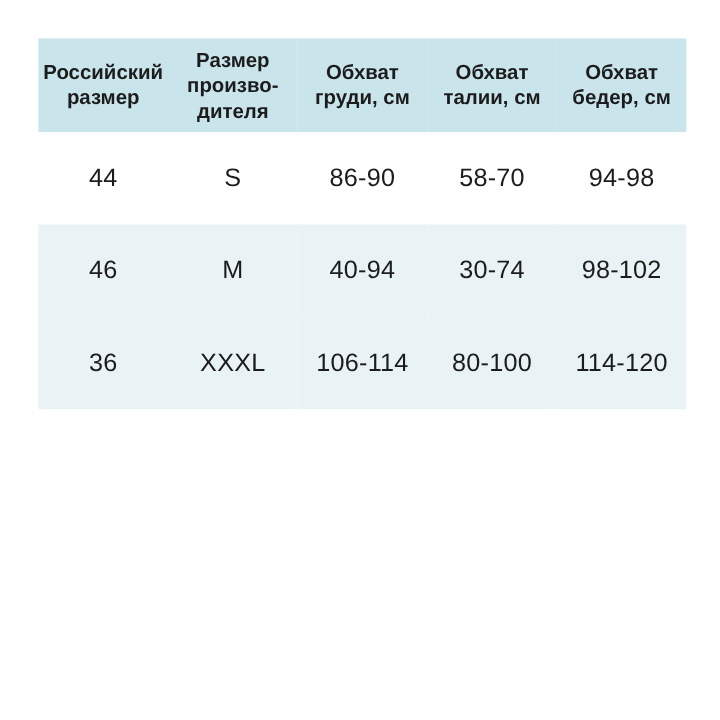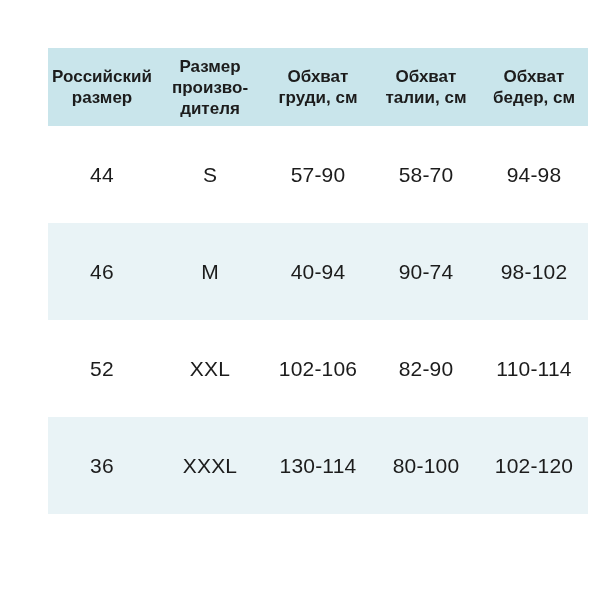--- a/index.html
+++ b/index.html
@@ -6,21 +6,21 @@
     margin: 0;
     padding: 0;
     background: var(--page-bg, #ffffff);
     font-family: "Liberation Sans", sans-serif;
   }
   .page {
     width: 600px;
     height: 600px;
     background: var(--page-bg, #ffffff);
     box-sizing: border-box;
-    padding: 48px;
+    padding: 32px;
   }
   table.size-table {
     width: 540px;
     border-collapse: collapse;
     table-layout: fixed;
     color: var(--text, #1c1c1c);
   }
   table.size-table th,
   table.size-table td {
     width: 20%;
@@ -32,21 +32,21 @@
     height: 78px;
     background: var(--header-bg, #c9e5eb);
   }
   tr.header-row th {
     font-weight: bold;
     font-size: 17px;
     line-height: 21px;
     white-space: pre-line;
   }
   tr.data-row {
-    height: 97px;
+    height: 77px;
     background: var(--row-bg, #ffffff);
   }
   tr.data-row.striped {
     background: var(--stripe-bg, #e9f3f6);
   }
   tr.data-row td {
     font-size: 21px;
     font-weight: normal;
     letter-spacing: 0.2px;
   }
@@ -68,40 +68,33 @@
         <th>Обхват
 талии, см</th>
         <th>Обхват
 бедер, см</th>
       </tr>
     </thead>
     <tbody>
       <tr class="data-row">
         <td>44</td>
         <td>S</td>
-        <td>57-90</td>
+        <td>86-90</td>
         <td>58-70</td>
         <td>94-98</td>
       </tr>
       <tr class="data-row striped">
         <td>46</td>
         <td>M</td>
         <td>40-94</td>
-        <td>90-74</td>
+        <td>30-74</td>
         <td>98-102</td>
-      </tr>
-      <tr class="data-row">
-        <td>52</td>
-        <td>XXL</td>
-        <td>102-106</td>
-        <td>82-90</td>
-        <td>110-114</td>
       </tr>
       <tr class="data-row striped">
         <td>36</td>
         <td>XXXL</td>
-        <td>130-114</td>
+        <td>106-114</td>
         <td>80-100</td>
-        <td>102-120</td>
+        <td>114-120</td>
       </tr>
     </tbody>
   </table>
 </div>
 
 </body></html>

